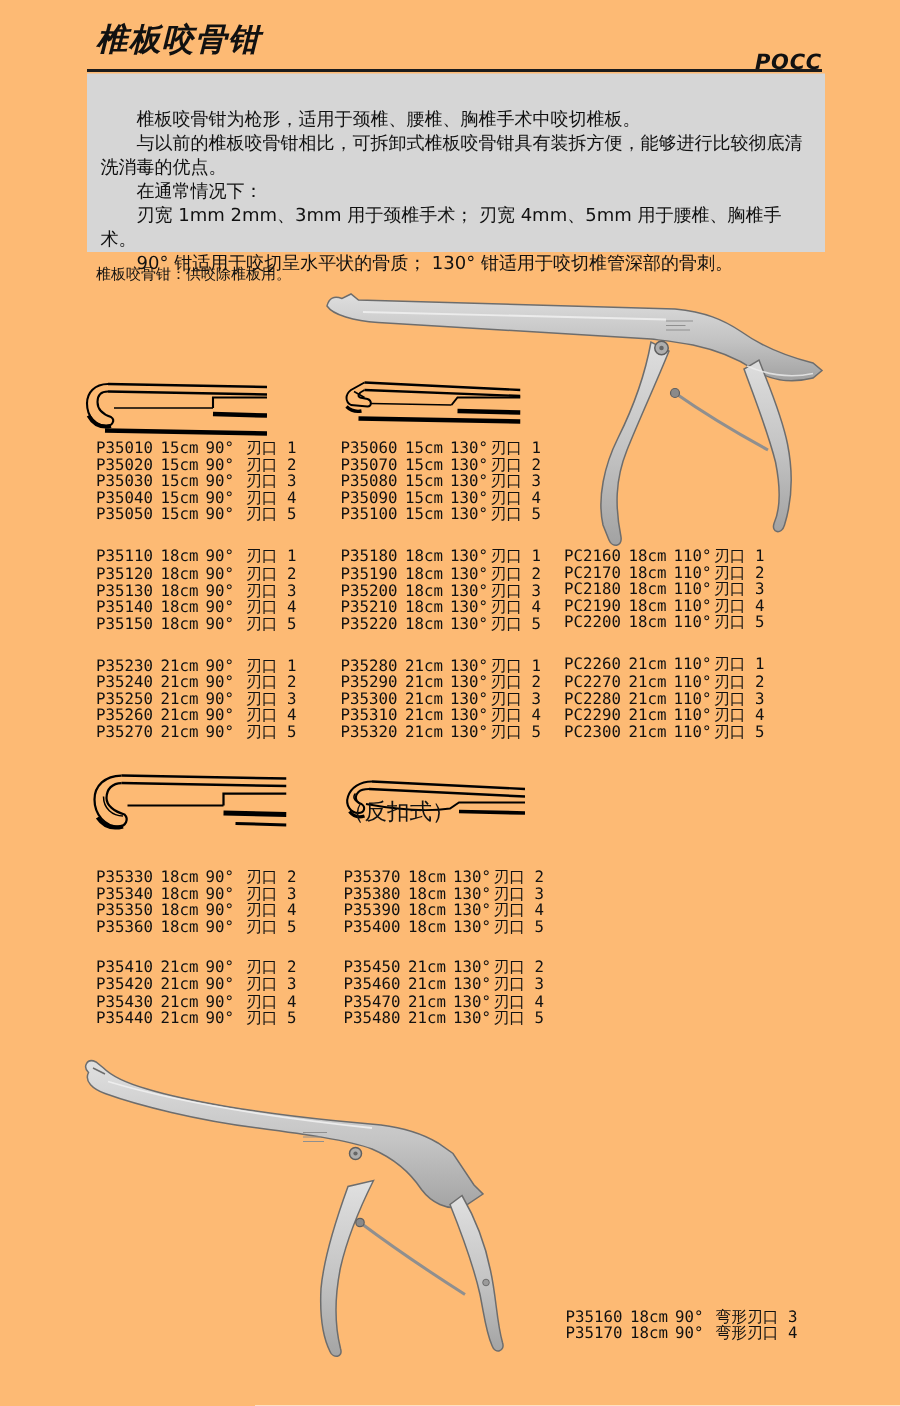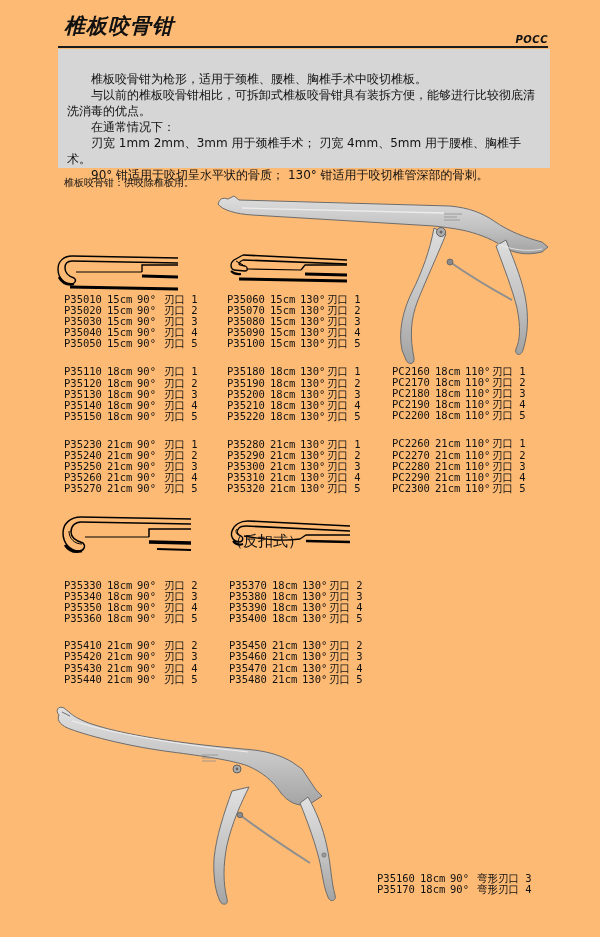--- a/index.html
+++ b/index.html
@@ -2,21 +2,21 @@
 <html><head>
 <meta charset="utf-8">
 <style>
   html,body{margin:0;padding:0;background:#fff;}
   .page{position:relative;width:600px;height:937px;background:#fdba74;overflow:hidden;
         font-family:"DejaVu Sans","Liberation Sans",sans-serif;color:#111;}
   
   .title{position:absolute;left:64px;top:12px;font-size:21px;font-weight:bold;
          font-style:italic;letter-spacing:1px;}
   .pagecode{position:absolute;left:492px;top:34px;width:56px;text-align:right;
-            font-size:10px;font-weight:bold;font-style:italic;letter-spacing:.5px;}
+            font-size:14px;font-weight:bold;font-style:italic;letter-spacing:.5px;}
   .rule{position:absolute;left:58px;top:46px;width:490px;height:2px;background:#1c1c1c;}
   
   .intro{position:absolute;left:58px;top:49px;width:492px;height:119px;
          box-sizing:border-box;padding:22px 9px 0 9px;font-size:12px;line-height:16px;}
   .intro p{margin:0;text-indent:2em;}
   
   .seclabel{position:absolute;left:64px;top:176px;font-size:10px;}
   
   .cat{position:absolute;font-family:"DejaVu Sans Mono","DejaVu Sans",sans-serif;
        font-size:10.5px;line-height:11.1px;white-space:nowrap;}
@@ -286,21 +286,21 @@
           <span class="c3">刃口 4</span>
         </div>
         <div class="trow">
           <span class="c0">P35320</span>
           <span class="c1">21cm</span>
           <span class="c2">130°</span>
           <span class="c3">刃口 5</span>
         </div>
       </div>
     </div>
-  <div class="cat" style="left:392px;top:366px;">
+  <div class="cat" style="left:376px;top:366px;">
       <div class="tgroup">
         <div class="trow">
           <span class="c0">PC2160</span>
           <span class="c1">18cm</span>
           <span class="c2">110°</span>
           <span class="c3">刃口 1</span>
         </div>
         <div class="trow">
           <span class="c0">PC2170</span>
           <span class="c1">18cm</span>

